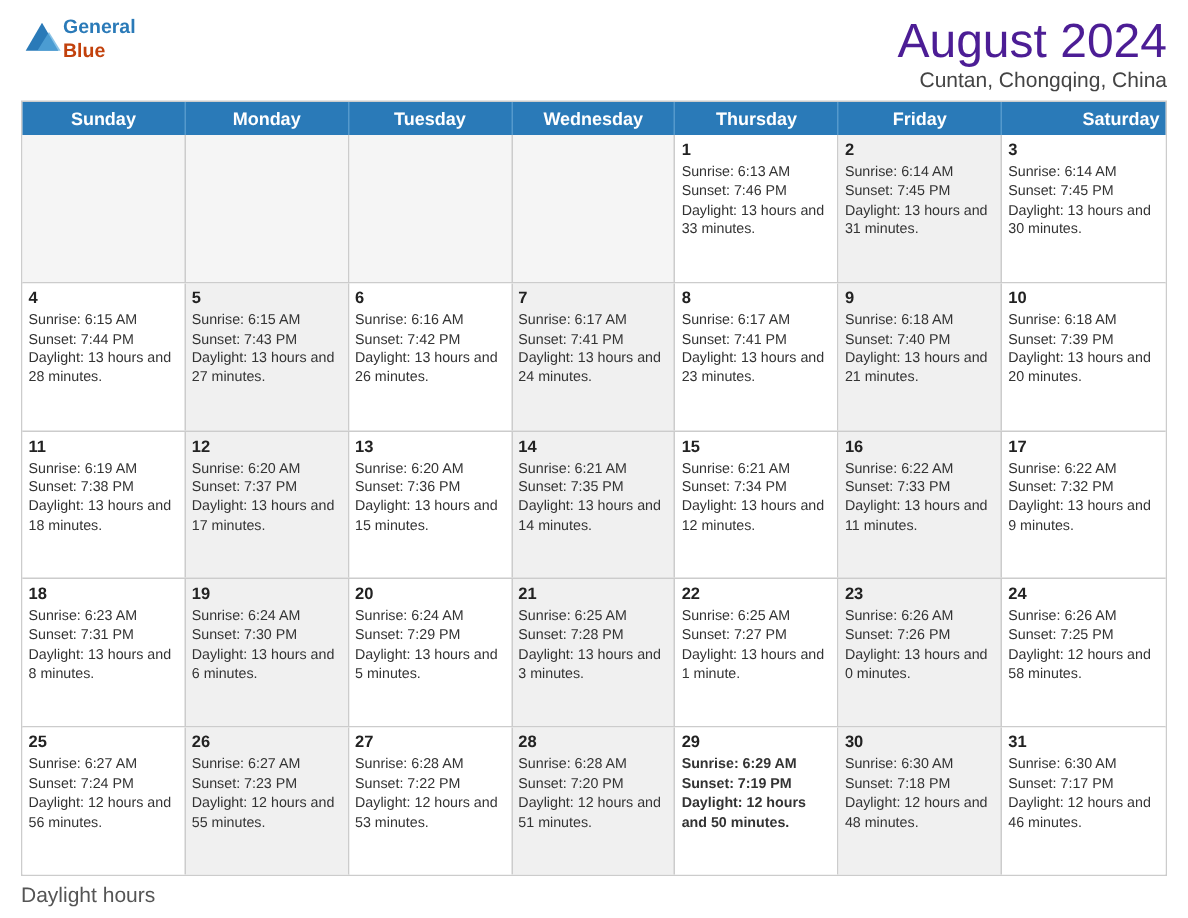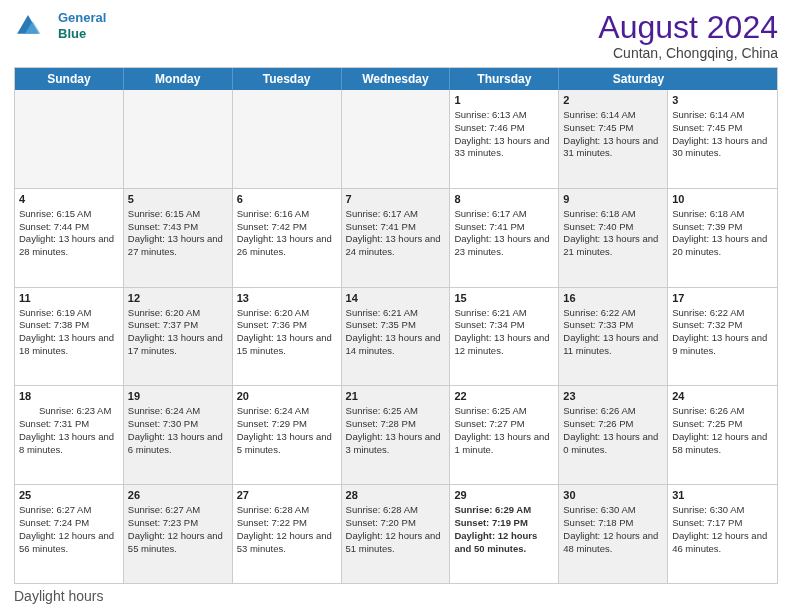--- a/index.html
+++ b/index.html
@@ -19,21 +19,21 @@
     }
     .header {
       display: flex;
       justify-content: space-between;
       align-items: flex-start;
       margin-bottom: 6px;
     }
     .logo {
       display: flex;
       align-items: center;
-      gap: 16px;
+      gap: 0;
     }
     .logo-text {
       font-size: 13px;
       font-weight: bold;
       line-height: 1.2;
       color: #000;
     }
     .logo-text span {
       color: #2a7ab8;
     }
@@ -116,36 +116,37 @@
 
 <div class="page">
   <div class="header">
     <div class="logo">
       <svg class="logo-icon" viewBox="0 0 36 36">
         <polygon points="18,4 32,28 4,28" fill="#2a7ab8"></polygon>
         <polygon points="24,12 34,28 14,28" fill="#5aabdd" opacity="0.7"></polygon>
       </svg>
       <div class="logo-text">
         <span>General</span><br>
-        <span style="color:#0f766e">Blue</span>
+        <span style="color:#c2410c">Blue</span>
       </div>
     </div>
     <div class="title-block">
       <div class="month-title">August 2024</div>
       <div class="location">Cuntan, Chongqing, China</div>
     </div>
   </div>
 
   <div class="calendar">
     <div class="cal-header">
     <div class="cal-header-cell">Sunday</div>
         <div class="cal-header-cell">Monday</div>
         <div class="cal-header-cell">Tuesday</div>
         <div class="cal-header-cell">Wednesday</div>
         <div class="cal-header-cell">Thursday</div>
+        <div class="cal-header-cell">Friday</div>
         <div class="cal-header-cell">Saturday</div>
       </div>
     <div class="cal-body">
     <div class="cal-row">
           <div class="cal-cell empty"></div>
           <div class="cal-cell empty"></div>
           <div class="cal-cell empty"></div>
           <div class="cal-cell empty"></div>
           <div class="cal-cell"><span class="day-num">1</span><span style="white-space: pre-line;">Sunrise: 6:13 AM
 Sunset: 7:46 PM
@@ -197,21 +198,21 @@
 Sunset: 7:34 PM
 Daylight: 13 hours and 12 minutes.</span></div>
           <div class="cal-cell shaded"><span class="day-num">16</span><span style="white-space: pre-line;">Sunrise: 6:22 AM
 Sunset: 7:33 PM
 Daylight: 13 hours and 11 minutes.</span></div>
           <div class="cal-cell"><span class="day-num">17</span><span style="white-space: pre-line;">Sunrise: 6:22 AM
 Sunset: 7:32 PM
 Daylight: 13 hours and 9 minutes.</span></div>
         </div>
         <div class="cal-row">
-          <div class="cal-cell"><span class="day-num">18</span><span style="white-space: pre-line; margin-left: 20px;">Sunrise: 6:23 AM
+          <div class="cal-cell"><span class="day-num">18</span><span style="white-space: pre-line;">Sunrise: 6:23 AM
 Sunset: 7:31 PM
 Daylight: 13 hours and 8 minutes.</span></div>
           <div class="cal-cell shaded"><span class="day-num">19</span><span style="white-space: pre-line;">Sunrise: 6:24 AM
 Sunset: 7:30 PM
 Daylight: 13 hours and 6 minutes.</span></div>
           <div class="cal-cell"><span class="day-num">20</span><span style="white-space: pre-line;">Sunrise: 6:24 AM
 Sunset: 7:29 PM
 Daylight: 13 hours and 5 minutes.</span></div>
           <div class="cal-cell shaded"><span class="day-num">21</span><span style="white-space: pre-line;">Sunrise: 6:25 AM
 Sunset: 7:28 PM

